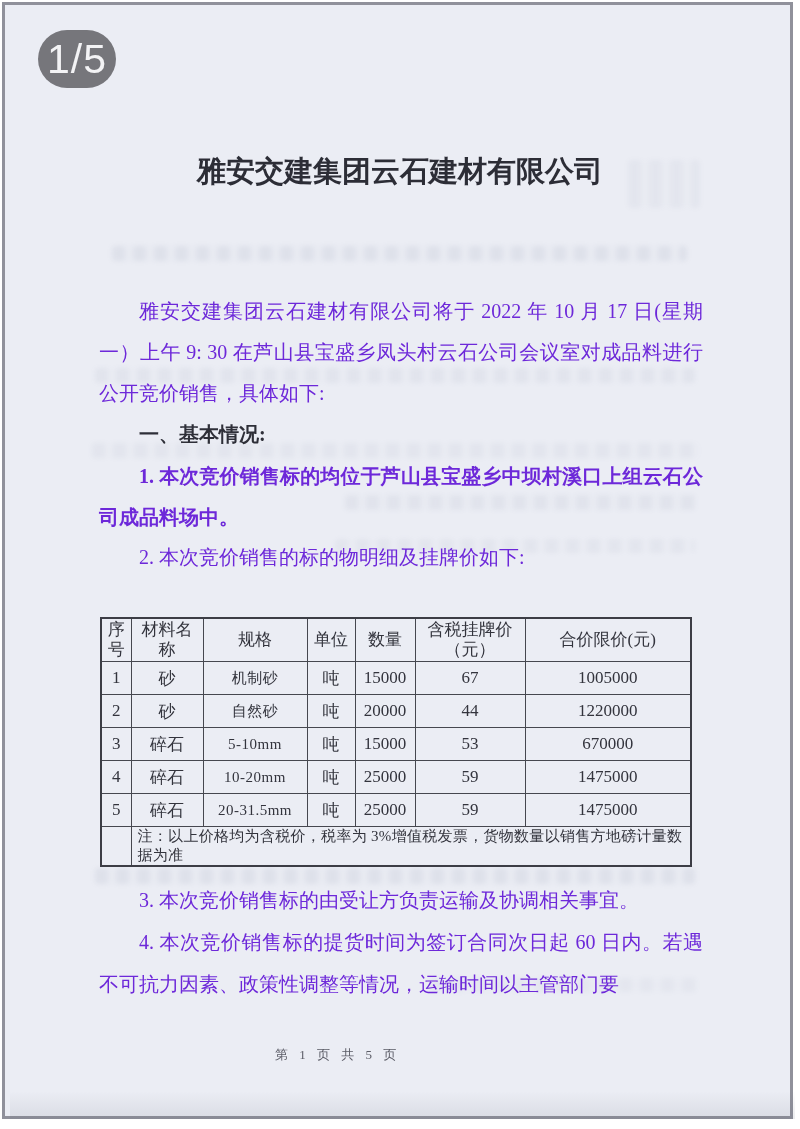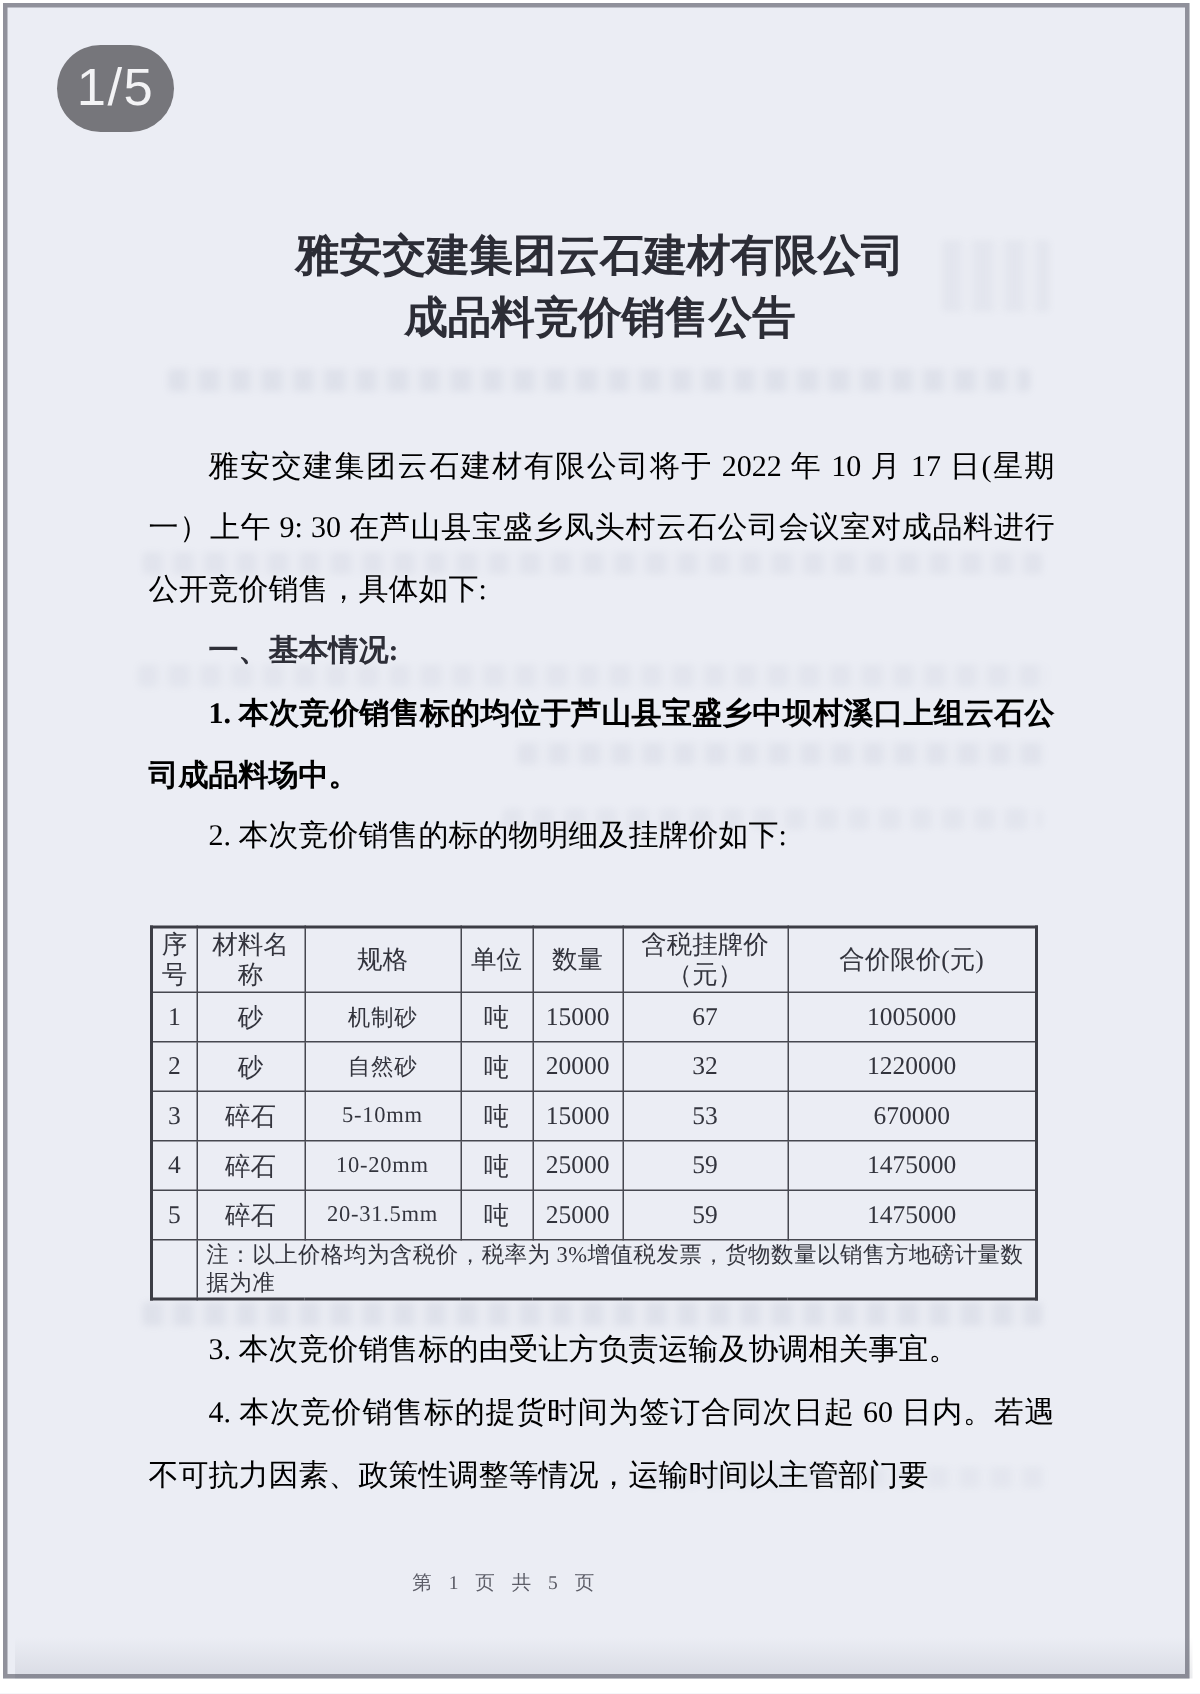--- a/index.html
+++ b/index.html
@@ -15,29 +15,29 @@
   .bottom-shade {
     position:absolute; left:5px; top:1086px; width:785px; height:28px;
     background:linear-gradient(rgba(90,95,115,0), rgba(90,95,115,0.12));
     pointer-events:none;
   }
   .badge {
     position:absolute; left:38px; top:30px; width:78px; height:58px;
     background:#76767b; border-radius:29px; color:#f3f3f5;
     display:flex; align-items:center; justify-content:center;
     font-family:"Liberation Sans","DejaVu Sans",sans-serif;
-    font-size:35px; font-weight:400; letter-spacing:1px;
+    font-size:41px; font-weight:400; letter-spacing:1px;
   }
   .title {
     position:absolute; left:0; top:151px; width:800px; text-align:center;
     font-size:29px; font-weight:700; line-height:41px; color:#2c2d36;
   }
   .bodytext {
     position:absolute; left:99px; width:604px;
-    font-size:20px; line-height:41px; color:#000000;
+    font-size:20px; line-height:41px; color:#6d28d9;
     text-align:justify;
   }
   .bodytext p { margin:0; text-indent:2em; }
   .intro   { top:291px; }
   .heading { top:414px; font-weight:700; color:#2e2f38; }
   .item1   { top:456px;font-weight:bold; }
   .item2   { top:537px; }
   .tail    { top:879px; line-height:42px; }
   .lot-table {
     position:absolute; left:100px; top:573px; width:590px;
@@ -81,21 +81,20 @@
 <div class="ghost" style="left:335px; top:539px; width:360px; height:14px; opacity:.32;"></div>
 <div class="ghost" style="left:95px;  top:868px; width:600px; height:16px; opacity:.5;"></div>
 <div class="ghost" style="left:430px; top:978px; width:268px; height:14px; opacity:.28;"></div>
 
 <div class="badge">
   <span>1/5</span>
 </div>
 
 <div class="title">
   <div>雅安交建集团云石建材有限公司</div>
-  <div>成品料竞价销售公告</div>
 </div>
 
 <div class="bodytext intro">
   <p>雅安交建集团云石建材有限公司将于 2022 年 10 月 17 日(星期一）上午 9: 30 在芦山县宝盛乡凤头村云石公司会议室对成品料进行公开竞价销售，具体如下:</p>
 </div>
 
 <div class="bodytext heading">
   <p>一、基本情况:</p>
 </div>
 
@@ -135,21 +134,21 @@
     <td>15000</td>
     <td>67</td>
     <td>1005000</td>
   </tr>
   <tr class="row">
     <td>2</td>
     <td>砂</td>
     <td class="spec">自然砂</td>
     <td>吨</td>
     <td>20000</td>
-    <td>32</td>
+    <td>44</td>
     <td>1220000</td>
   </tr>
   <tr class="row">
     <td>3</td>
     <td>碎石</td>
     <td class="spec">5-10mm</td>
     <td>吨</td>
     <td>15000</td>
     <td>53</td>
     <td>670000</td>

